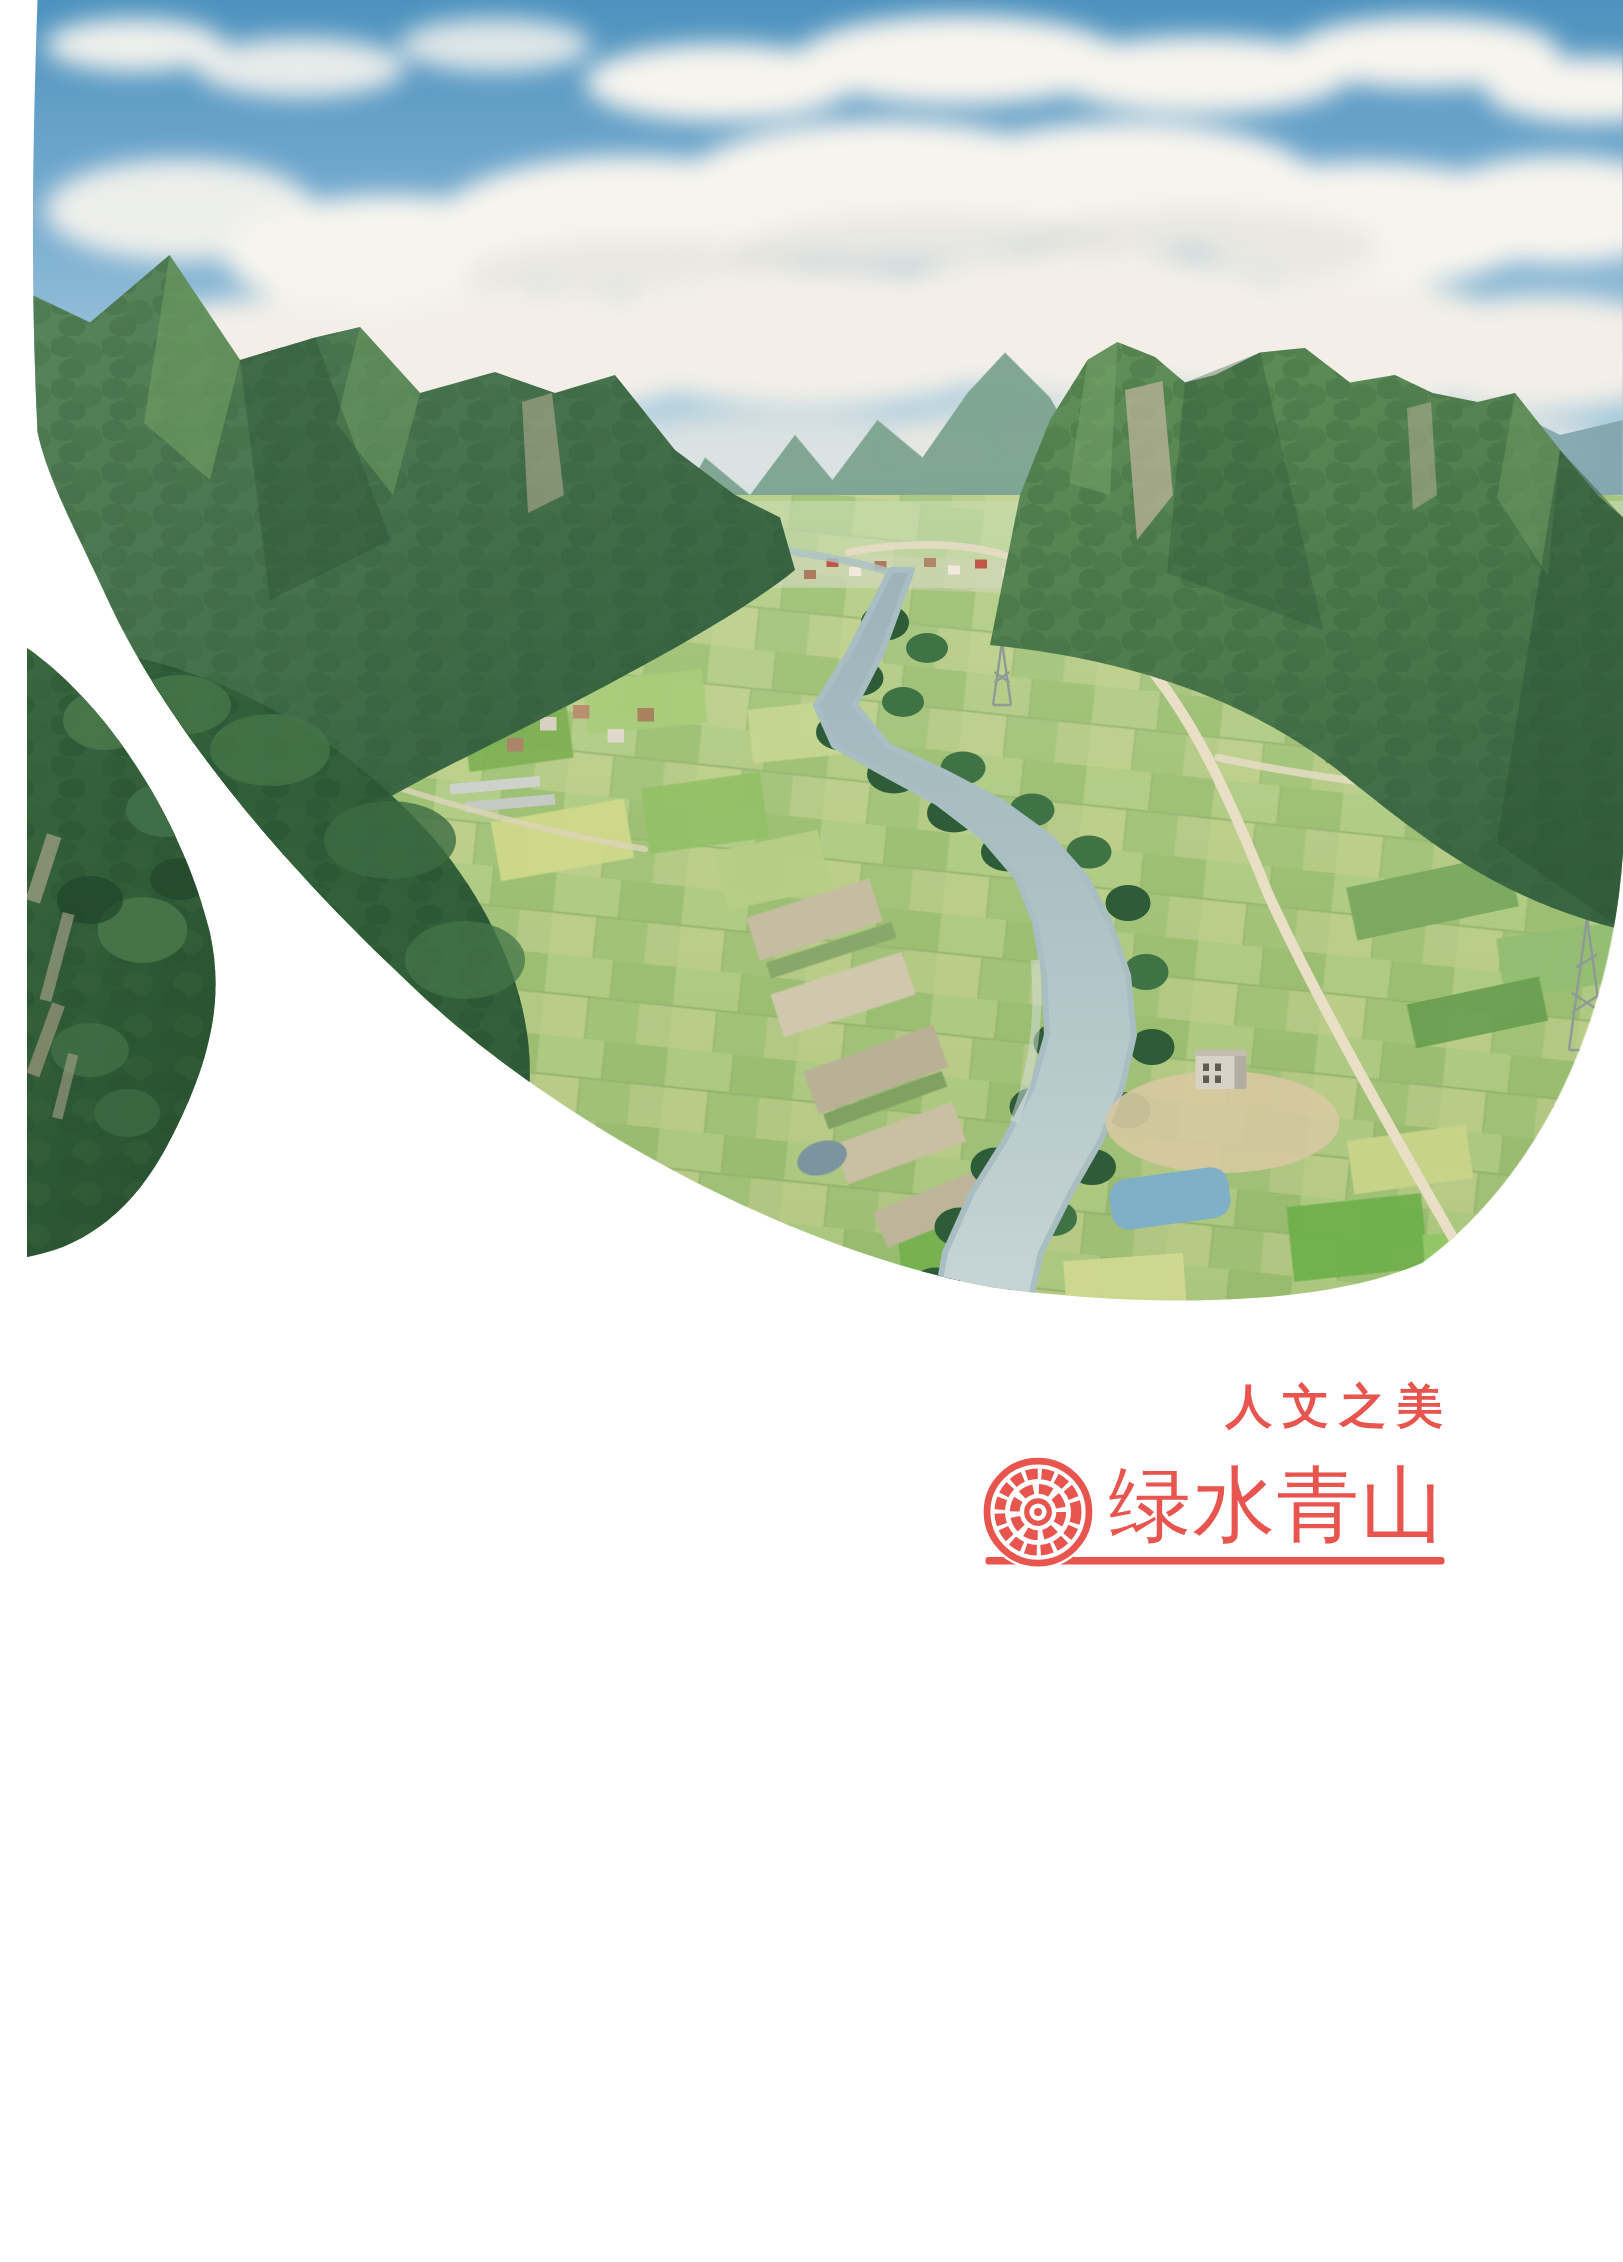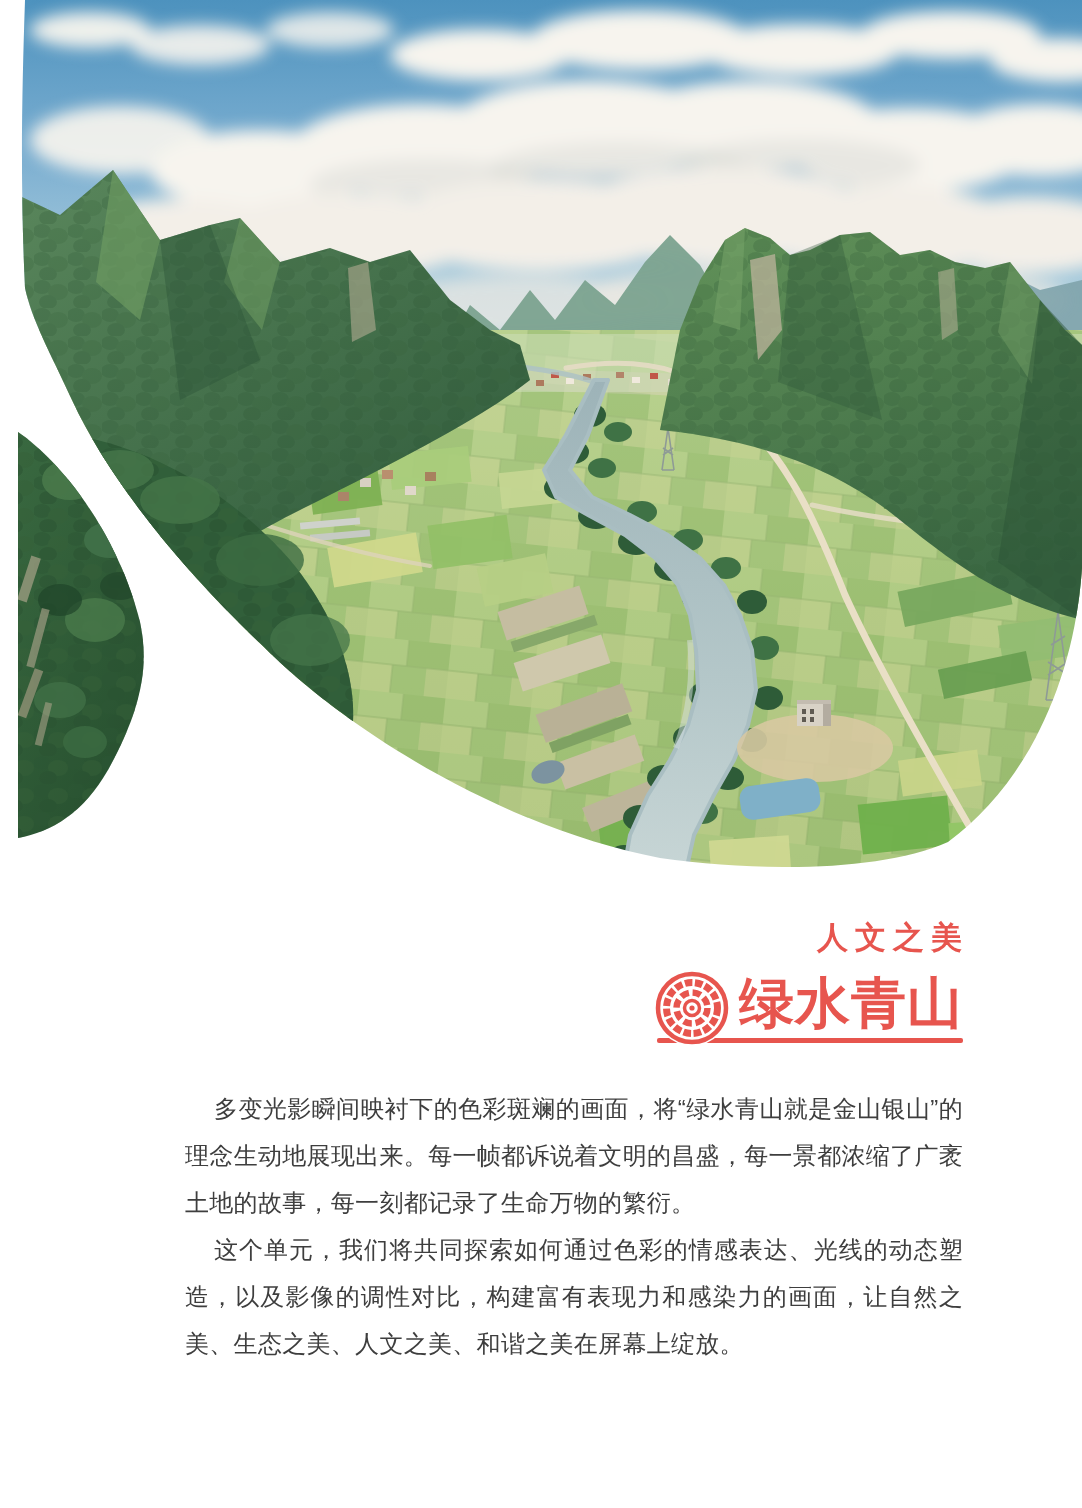--- a/index.html
+++ b/index.html
@@ -9,21 +9,21 @@
     font-family:"Liberation Sans","DejaVu Sans",sans-serif; overflow:hidden;
   }
   .photo { position:absolute; left:0; top:0; width:1082px; height:880px; }
   .kicker {
     position:absolute; right:113px; top:919px; color:var(--accent);
     font-size:31px; font-weight:bold; letter-spacing:7px; line-height:38px;
     white-space:nowrap;
   }
   .big-title {
     position:absolute; right:119px; top:972px; color:var(--accent);
-    font-size:55px; font-weight:bold; letter-spacing:1px; line-height:62px;
+    font-size:55px; font-weight:normal; letter-spacing:1px; line-height:62px;
     white-space:nowrap;
   }
   .title-underline {
     position:absolute; left:657px; top:1038px; width:306px; height:5px;
     background:var(--accent); border-radius:2px; z-index:1;
   }
   .ornament { position:absolute; left:652px; top:968px; width:80px; height:80px; z-index:2; }
   .body-text {
     position:absolute; left:185px; top:1085px; width:778px;
     color:var(--ink); font-size:24px; line-height:47px; letter-spacing:0.3px;
@@ -346,18 +346,14 @@
     <circle r="38" fill="#ffffff"></circle>
     <circle r="34" fill="none" stroke="#e7554e" stroke-width="4.5"></circle>
     <circle r="25.5" fill="none" stroke="#e7554e" stroke-width="7" stroke-dasharray="7.6 2.6"></circle>
     <circle r="15.5" fill="none" stroke="#e7554e" stroke-width="6.5" stroke-dasharray="8.4 3.8"></circle>
     <circle r="7.5" fill="none" stroke="#e7554e" stroke-width="3.5"></circle>
     <circle r="2.6" fill="#e7554e"></circle>
   </svg>
 
   <div class="big-title">绿水青山</div>
 
-  <div class="body-text">
-    <p>多变光影瞬间映衬下的色彩斑斓的画面，将“绿水青山就是金山银山”的理念生动地展现出来。每一帧都诉说着文明的昌盛，每一景都浓缩了广袤土地的故事，每一刻都记录了生命万物的繁衍。</p>
-    <p>这个单元，我们将共同探索如何通过色彩的情感表达、光线的动态塑造，以及影像的调性对比，构建富有表现力和感染力的画面，让自然之美、生态之美、人文之美、和谐之美在屏幕上绽放。</p>
-  </div>
 
 </div>
 
 </body></html>

